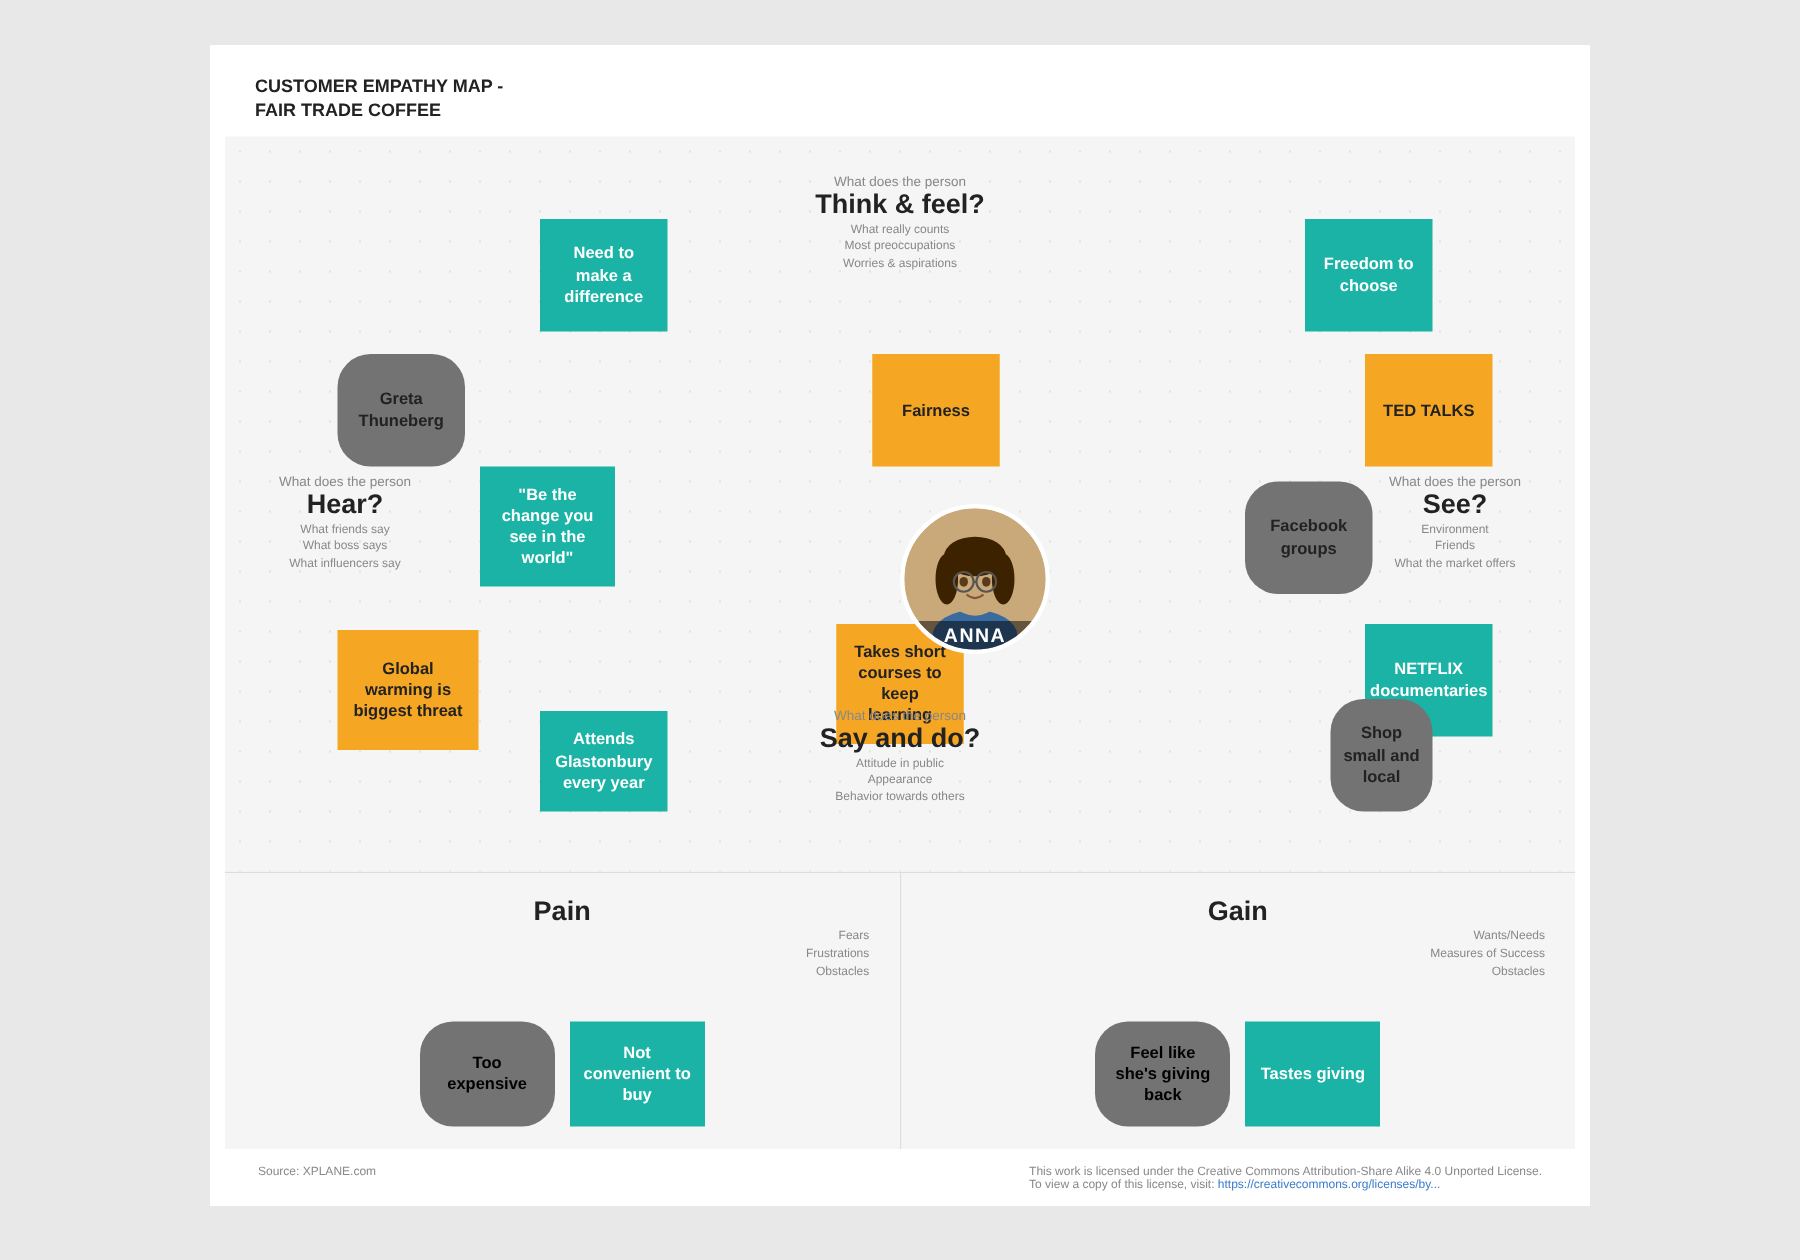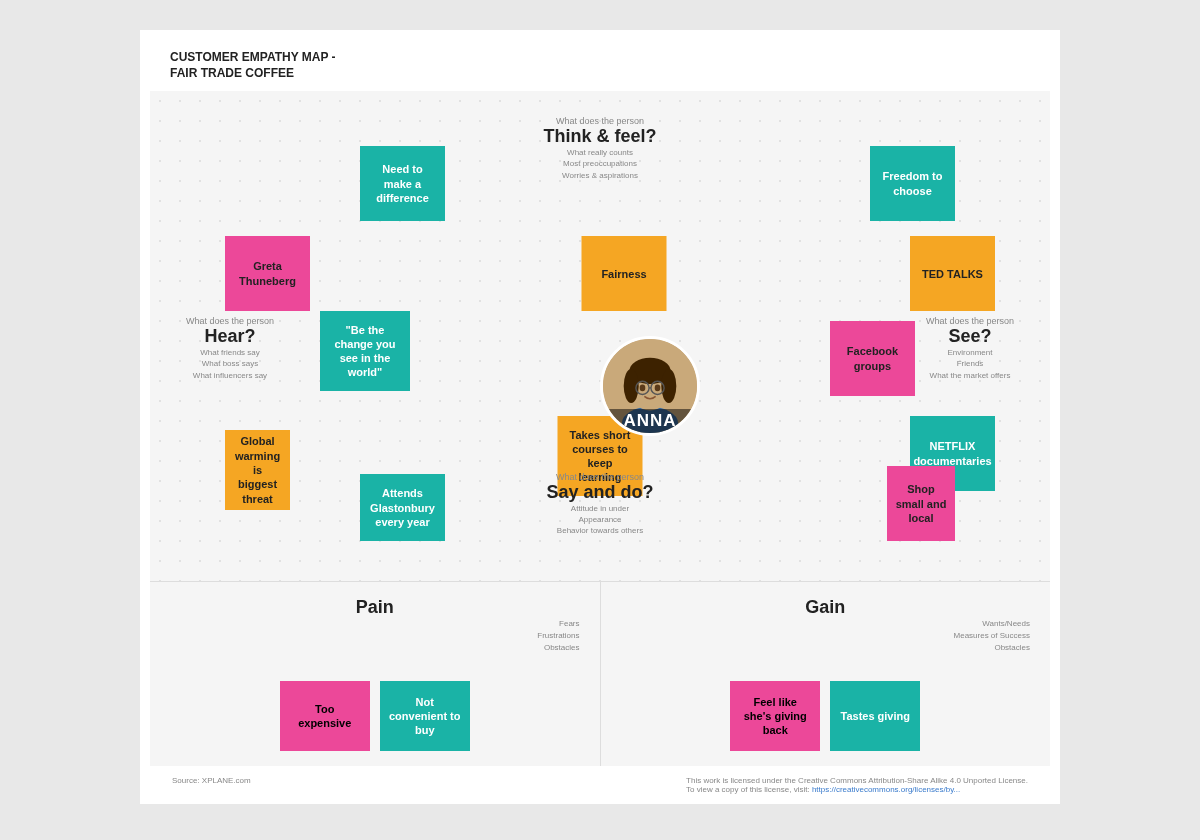--- a/index.html
+++ b/index.html
@@ -61,21 +61,21 @@
       display: flex;
       align-items: center;
       justify-content: center;
       text-align: center;
       font-size: 11px;
       font-weight: 700;
       color: #222;
       padding: 8px;
       line-height: 1.3;
     }
-    .note-yellow { background: #ec4899; }
+    .note-yellow { background: #737373; border-radius: 22px; }
     .note-orange { background: #f5a623; }
     .note-teal { background: #1ab3a6; color: #fff; }
 
     
     .section-label {
       position: absolute;
       text-align: center;
     }
     .section-label .section-title {
       font-size: 18px;
@@ -113,21 +113,21 @@
       overflow: hidden;
       display: flex;
       align-items: center;
       justify-content: center;
       border: 3px solid #fff;
     }
     .avatar-label {
       position: absolute;
       background: rgba(0,0,0,0.5);
       color: #fff;
-      font-size: 17px;
+      font-size: 13px;
       font-weight: 900;
       padding: 2px 8px;
       letter-spacing: 1px;
       bottom: 0;
       width: 100%;
       text-align: center;
     }
 
     
     .bottom-panels {
@@ -247,36 +247,36 @@
         <div class="section-title">See?</div>
         <div class="section-sub" style="white-space:pre-line;">Environment
 Friends
 What the market offers</div>
       </div>
 
       <div class="note note-yellow" style="width:85px;height:75px;top:215px;right:120px;">
         <span>Facebook groups</span>
       </div>
 
-      <div class="note note-orange" style="width:65px;height:80px;top:324px;left:60px;">
+      <div class="note note-orange" style="width:94px;height:80px;top:314px;left:60px;">
         <span>Global warming is biggest threat</span>
       </div>
 
       <div class="note note-orange" style="width:85px;height:80px;top:310px;left:50%;transform:translateX(-50%);">
         <span>Takes short courses to keep learning</span>
       </div>
 
       <div class="note note-teal" style="width:85px;height:75px;top:310px;right:40px;">
         <span>NETFLIX documentaries</span>
       </div>
 
       <div class="section-label" style="bottom:30px;left:50%;transform:translateX(-50%);width:160px;">
         <div class="section-header">What does the person</div>
         <div class="section-title">Say and do?</div>
-        <div class="section-sub" style="white-space:pre-line;">Attitude in under
+        <div class="section-sub" style="white-space:pre-line;">Attitude in public
 Appearance
 Behavior towards others</div>
       </div>
 
       <div class="note note-teal" style="width:85px;height:67px;bottom:25px;left:195px;">
         <span>Attends Glastonbury every year</span>
       </div>
 
       <div class="note note-yellow" style="width:68px;height:75px;bottom:25px;right:80px;">
         <span>Shop small and local</span>

